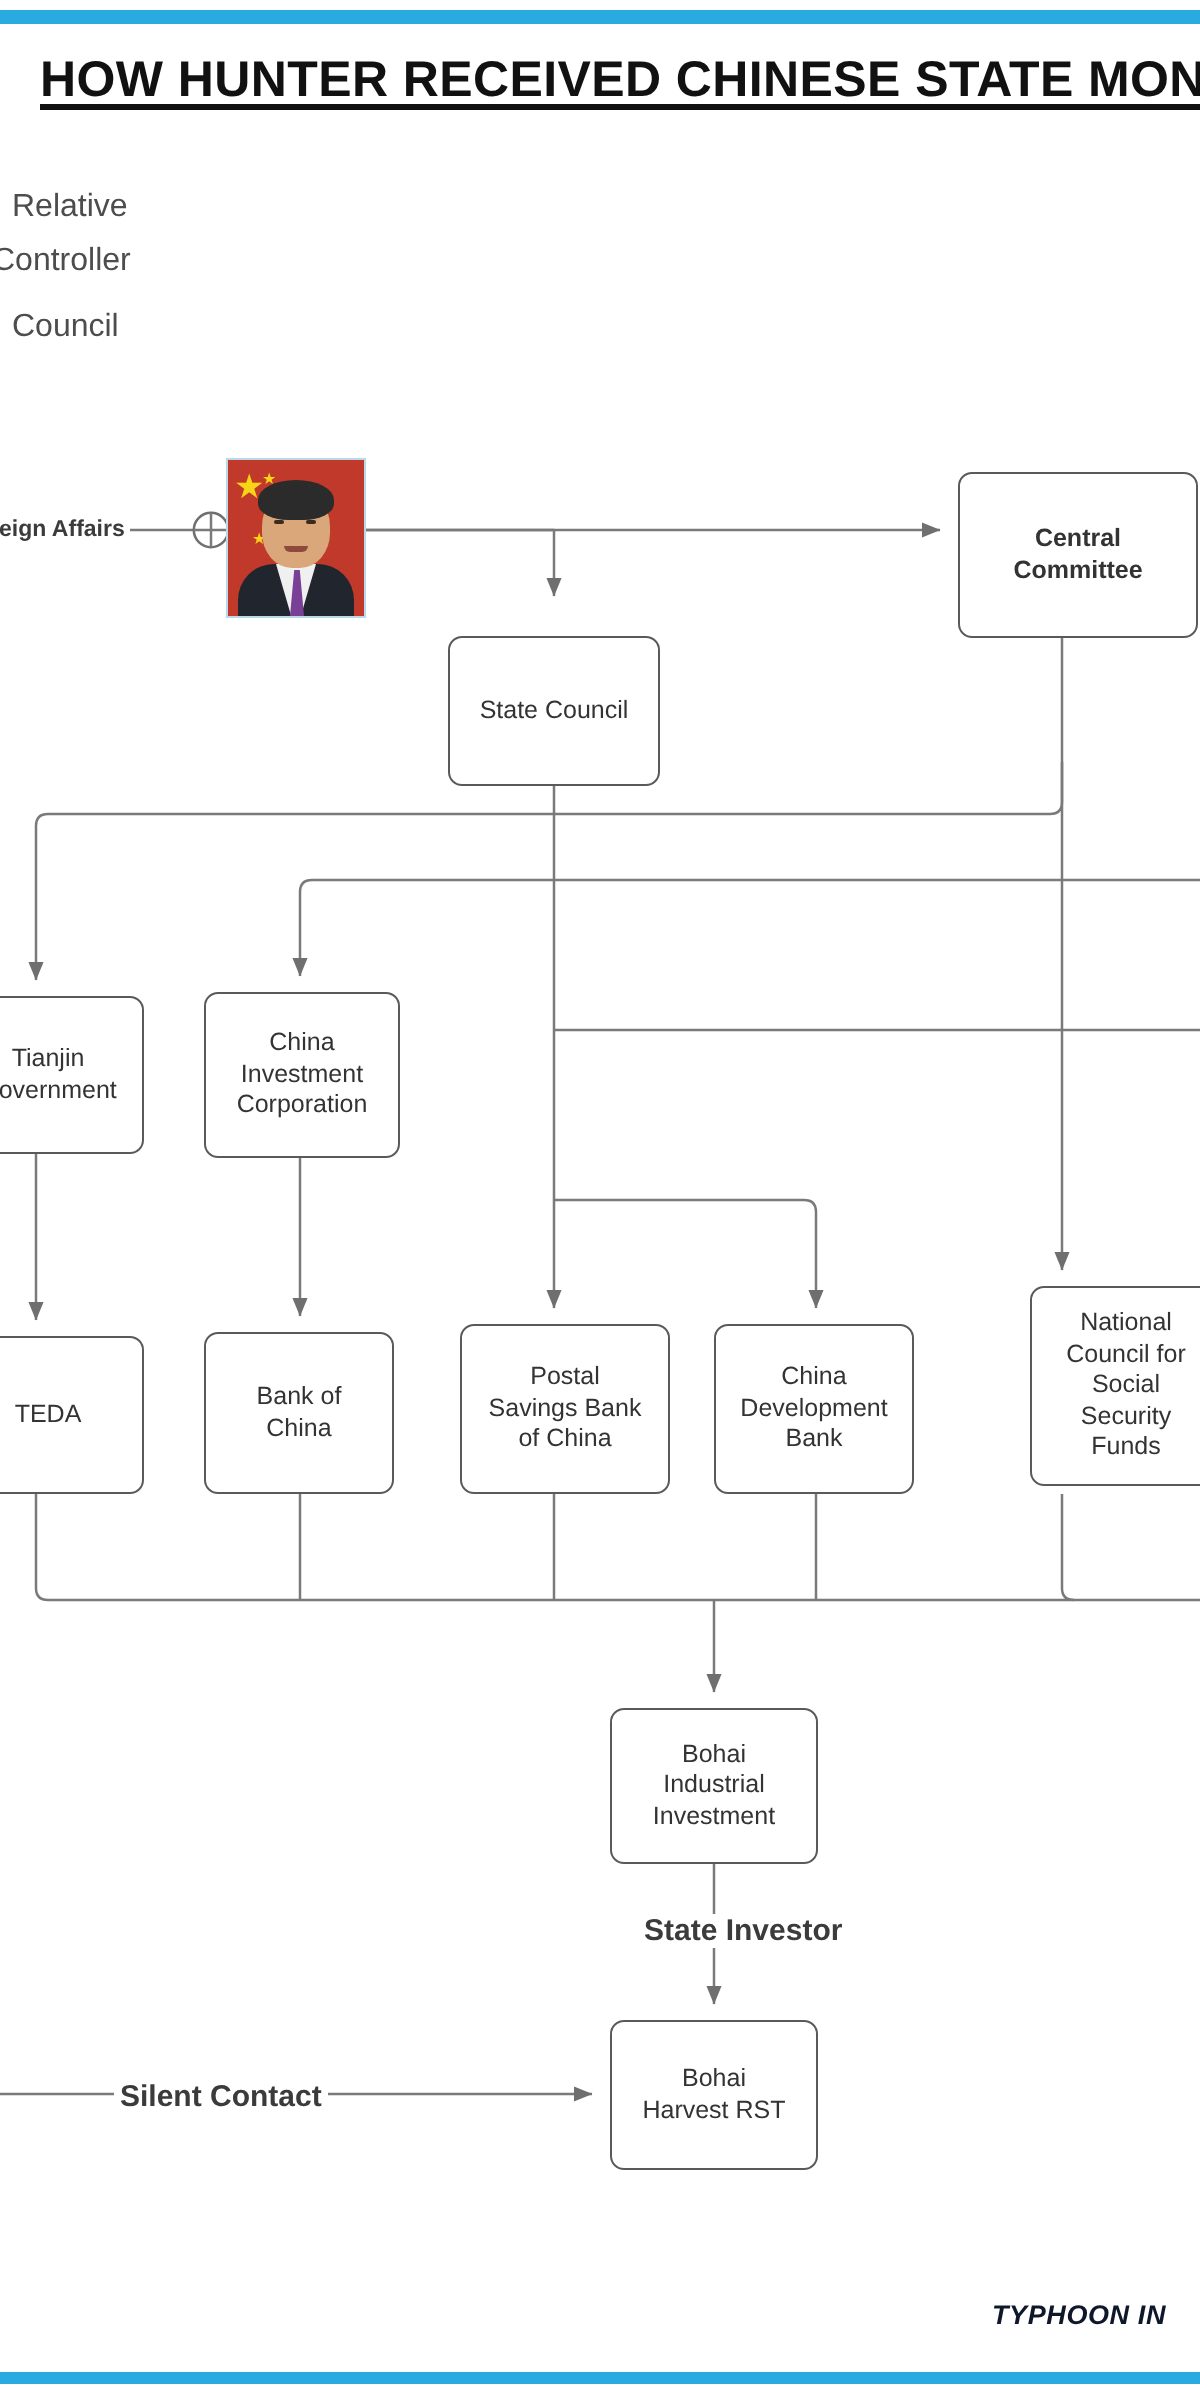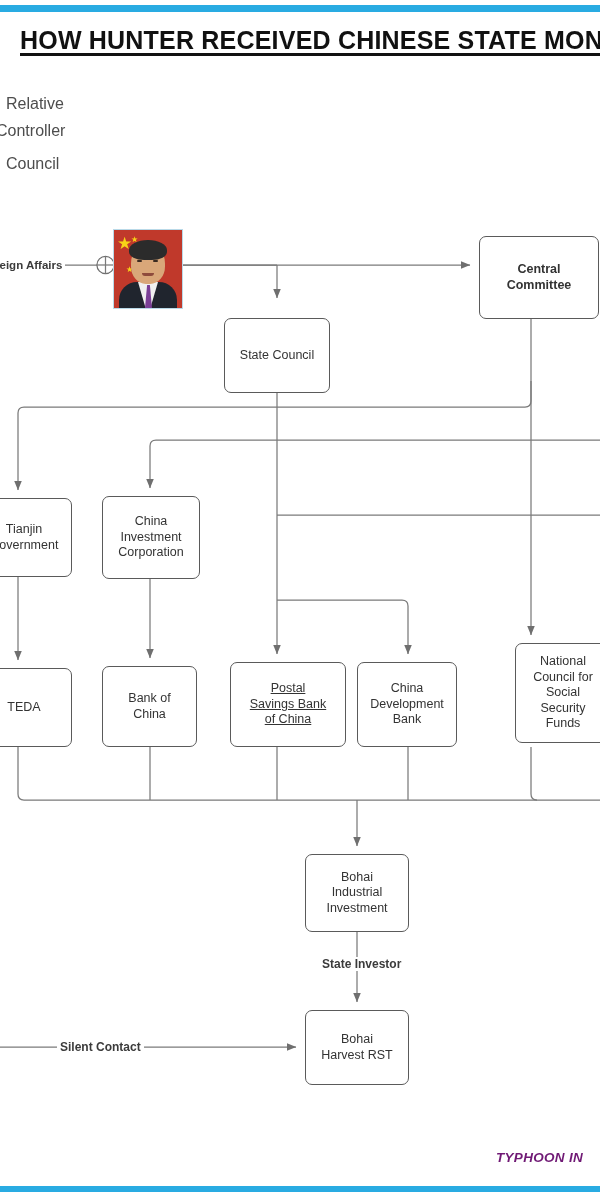--- a/index.html
+++ b/index.html
@@ -67,21 +67,21 @@
     text-align: center;
     z-index: 4;
   }
 
   #node-central-committee { left: 479px; top: 236px; width: 120px; height: 83px; font-weight: bold; }
   #node-state-council     { left: 224px; top: 306px; width: 106px; height: 75px; margin-top: 12px; }
   #node-tianjin-gov       { left: -24px; top: 498px; width: 96px;  height: 79px; }
   #node-cic               { left: 102px; top: 496px; width: 98px;  height: 83px; }
   #node-teda              { left: -24px; top: 668px; width: 96px;  height: 79px; }
   #node-boc               { left: 102px; top: 666px; width: 95px;  height: 81px; }
-  #node-psbc              { left: 230px; top: 662px; width: 116px;  height: 85px; text-decoration: underline; }
+  #node-psbc              { left: 230px; top: 662px; width: 105px;  height: 85px; }
   #node-cdb               { left: 357px; top: 662px; width: 100px; height: 85px; }
   #node-ncssf             { left: 484px; top: 643px; width: 96px;  height: 100px; margin-left: 31px; }
   #node-bohai-industrial  { left: 305px; top: 854px; width: 104px; height: 78px; }
   #node-bohai-harvest     { left: 305px; top: 1010px; width: 104px; height: 75px; }
 
   
   #wires {
     position: absolute;
     left: 0; top: 0;
     width: 600px; height: 1200px;
@@ -156,21 +156,21 @@
   #xi-photo .tie {
     position: absolute;
     left: 31px; top: 55px;
     width: 7px; height: 23px;
     background: #7a3f96;
     clip-path: polygon(30% 0, 70% 0, 100% 100%, 0 100%);
   }
 
   .edge-label {
     position: absolute;
-    font-size: 12px;
+    font-size: 15px;
     font-weight: bold;
     color: #3b3b3b;
     background: #ffffff;
     padding: 0 3px;
     white-space: nowrap;
     z-index: 6;
   }
   #label-foreign-affairs {
     left: -22px; top: 259px;
     font-size: 11.5px;
@@ -178,21 +178,21 @@
   #label-state-investor { left: 319px; top: 957px; }
   #label-silent-partner { left: 57px;  top: 1040px; }
 
   #watermark {
     position: absolute;
     left: 496px;
     top: 1150px;
     font-size: 13.5px;
     font-style: italic;
     font-weight: bold;
-    color: #701a75;
+    color: #0f172a;
     white-space: nowrap;
     letter-spacing: 0.3px;
   }
 </style>
 </head>
 <body>
 
 <div id="page">
 
   <div class="rule" id="top-rule"></div>

